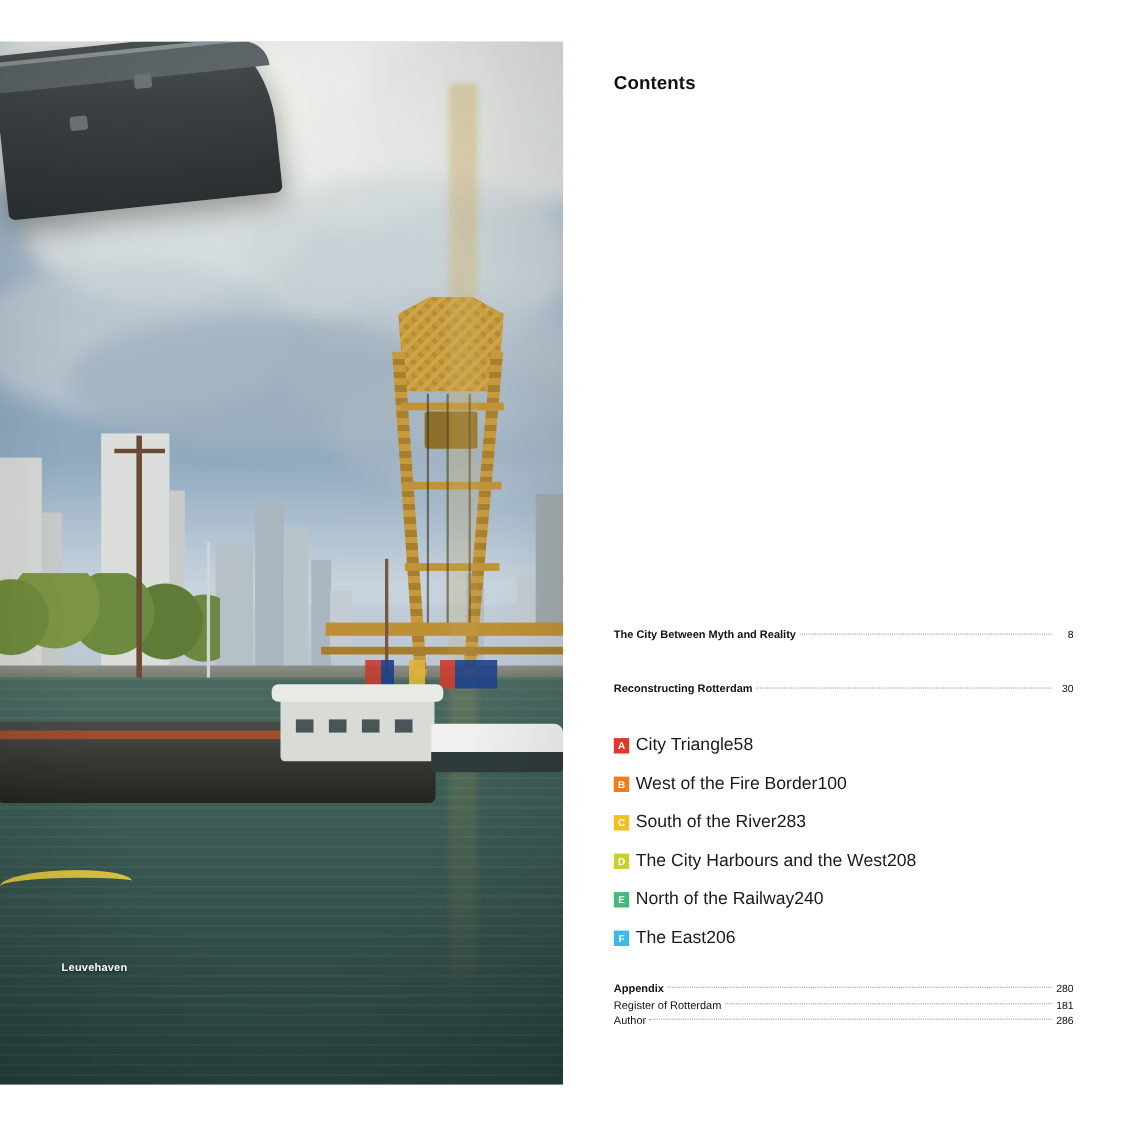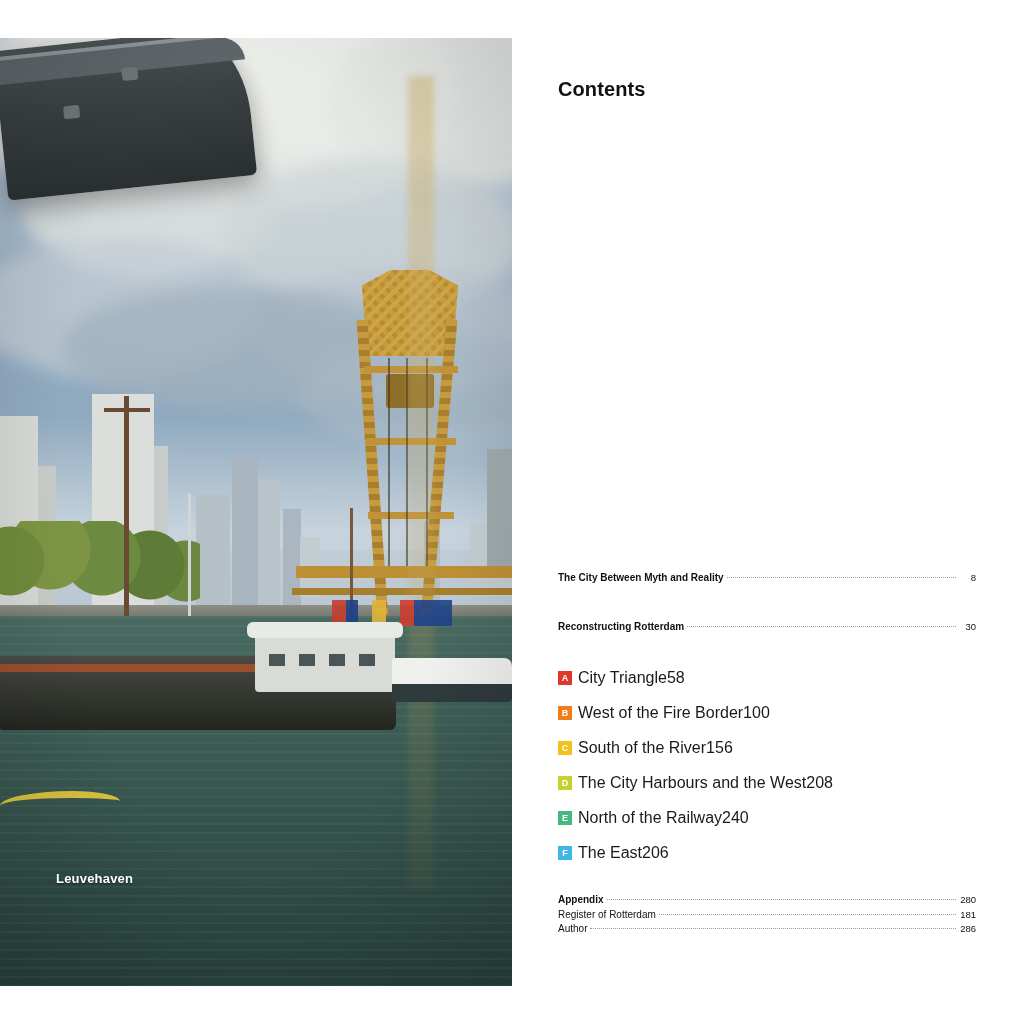--- a/index.html
+++ b/index.html
@@ -284,38 +284,38 @@
     position: absolute;
     inset: 0;
     background: radial-gradient(ellipse at 50% 45%, rgba(0,0,0,0) 55%, rgba(0,0,0,.14) 100%);
     pointer-events: none;
   }
   .caption {
     position: absolute;
     left: 56px;
     bottom: 100px;
     color: #ffffff;
-    font-size: 13px;
+    font-size: 10px;
     font-weight: bold;
     letter-spacing: .2px;
     text-shadow: 0 1px 2px rgba(0,0,0,.55);
   }
 
   
   .toc-page {
     position: absolute;
     left: 512px; top: 0;
     width: 512px; height: 1024px;
     background: #ffffff;
   }
   .toc-title {
     position: absolute;
     left: 46px;
-    top: 78px;
-    font-size: 20px;
+    top: 66px;
+    font-size: 17px;
     font-weight: bold;
     letter-spacing: .1px;
     color: #111;
   }
   .toc-body {
     position: absolute;
     left: 46px;
     top: 536px;
     width: 418px;
   }
@@ -364,21 +364,21 @@
     font-size: 9px;
     font-weight: bold;
     display: flex;
     align-items: center;
     justify-content: center;
     margin-right: 6px;
   }
   .chapter .crow { flex: 1 1 auto; display: flex; align-items: baseline; }
 
   .group-appendix { margin-top: 32px; }
-  .group-appendix .row { margin-bottom: 2px; }
+  .group-appendix .row { margin-bottom: 2px; align-items: center; }
   .group-appendix .row.first .label { font-weight: bold; }
   .group-appendix .row .label { font-weight: normal; }
 </style>
 </head>
 <body>
 
 <div class="spread">
 
   <div class="photo-page">
     <div class="photo">
@@ -511,21 +511,21 @@
             <span class="dots"></span>
             <span class="page">100</span>
           </span>
         </div>
 
         <div class="chapter">
           <span class="tag" style="background:#f4c01c">C</span>
           <span class="crow">
             <span class="label">South of the River</span>
             <span class="dots"></span>
-            <span class="page">156</span>
+            <span class="page">283</span>
           </span>
         </div>
 
         <div class="chapter">
           <span class="tag" style="background:#c9cf2c">D</span>
           <span class="crow">
             <span class="label">The City Harbours and the West</span>
             <span class="dots"></span>
             <span class="page">208</span>
           </span>

